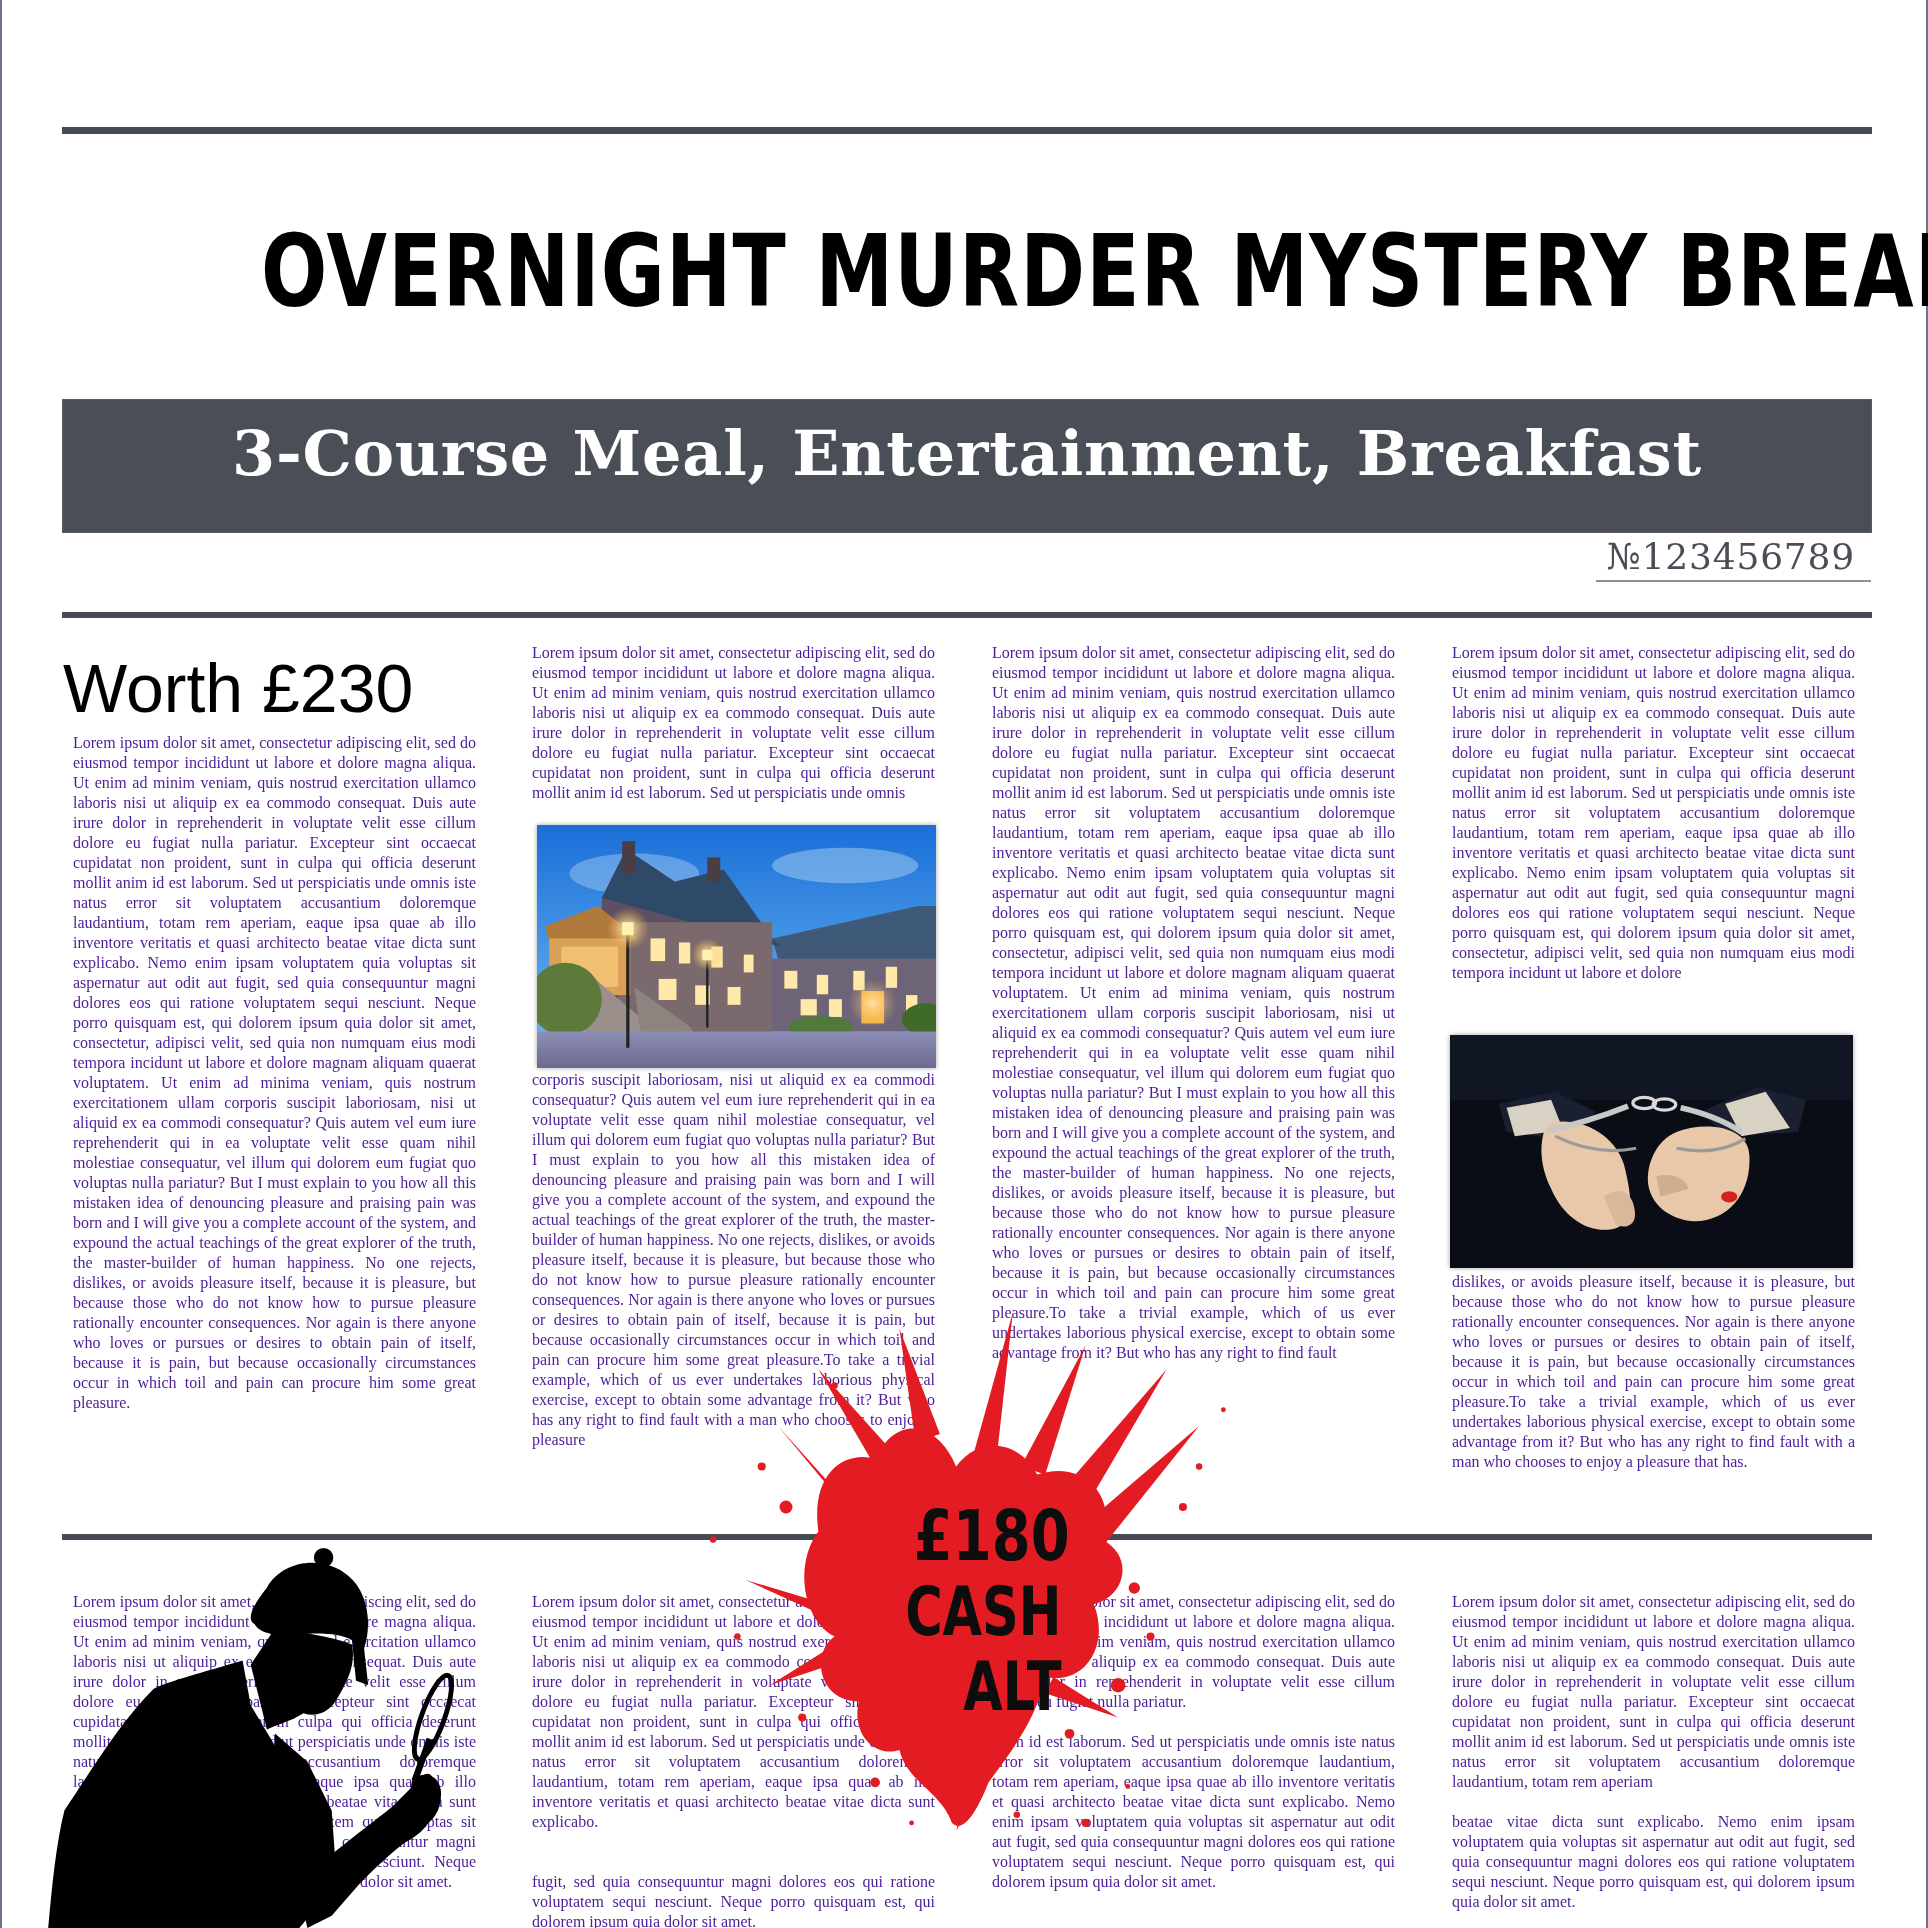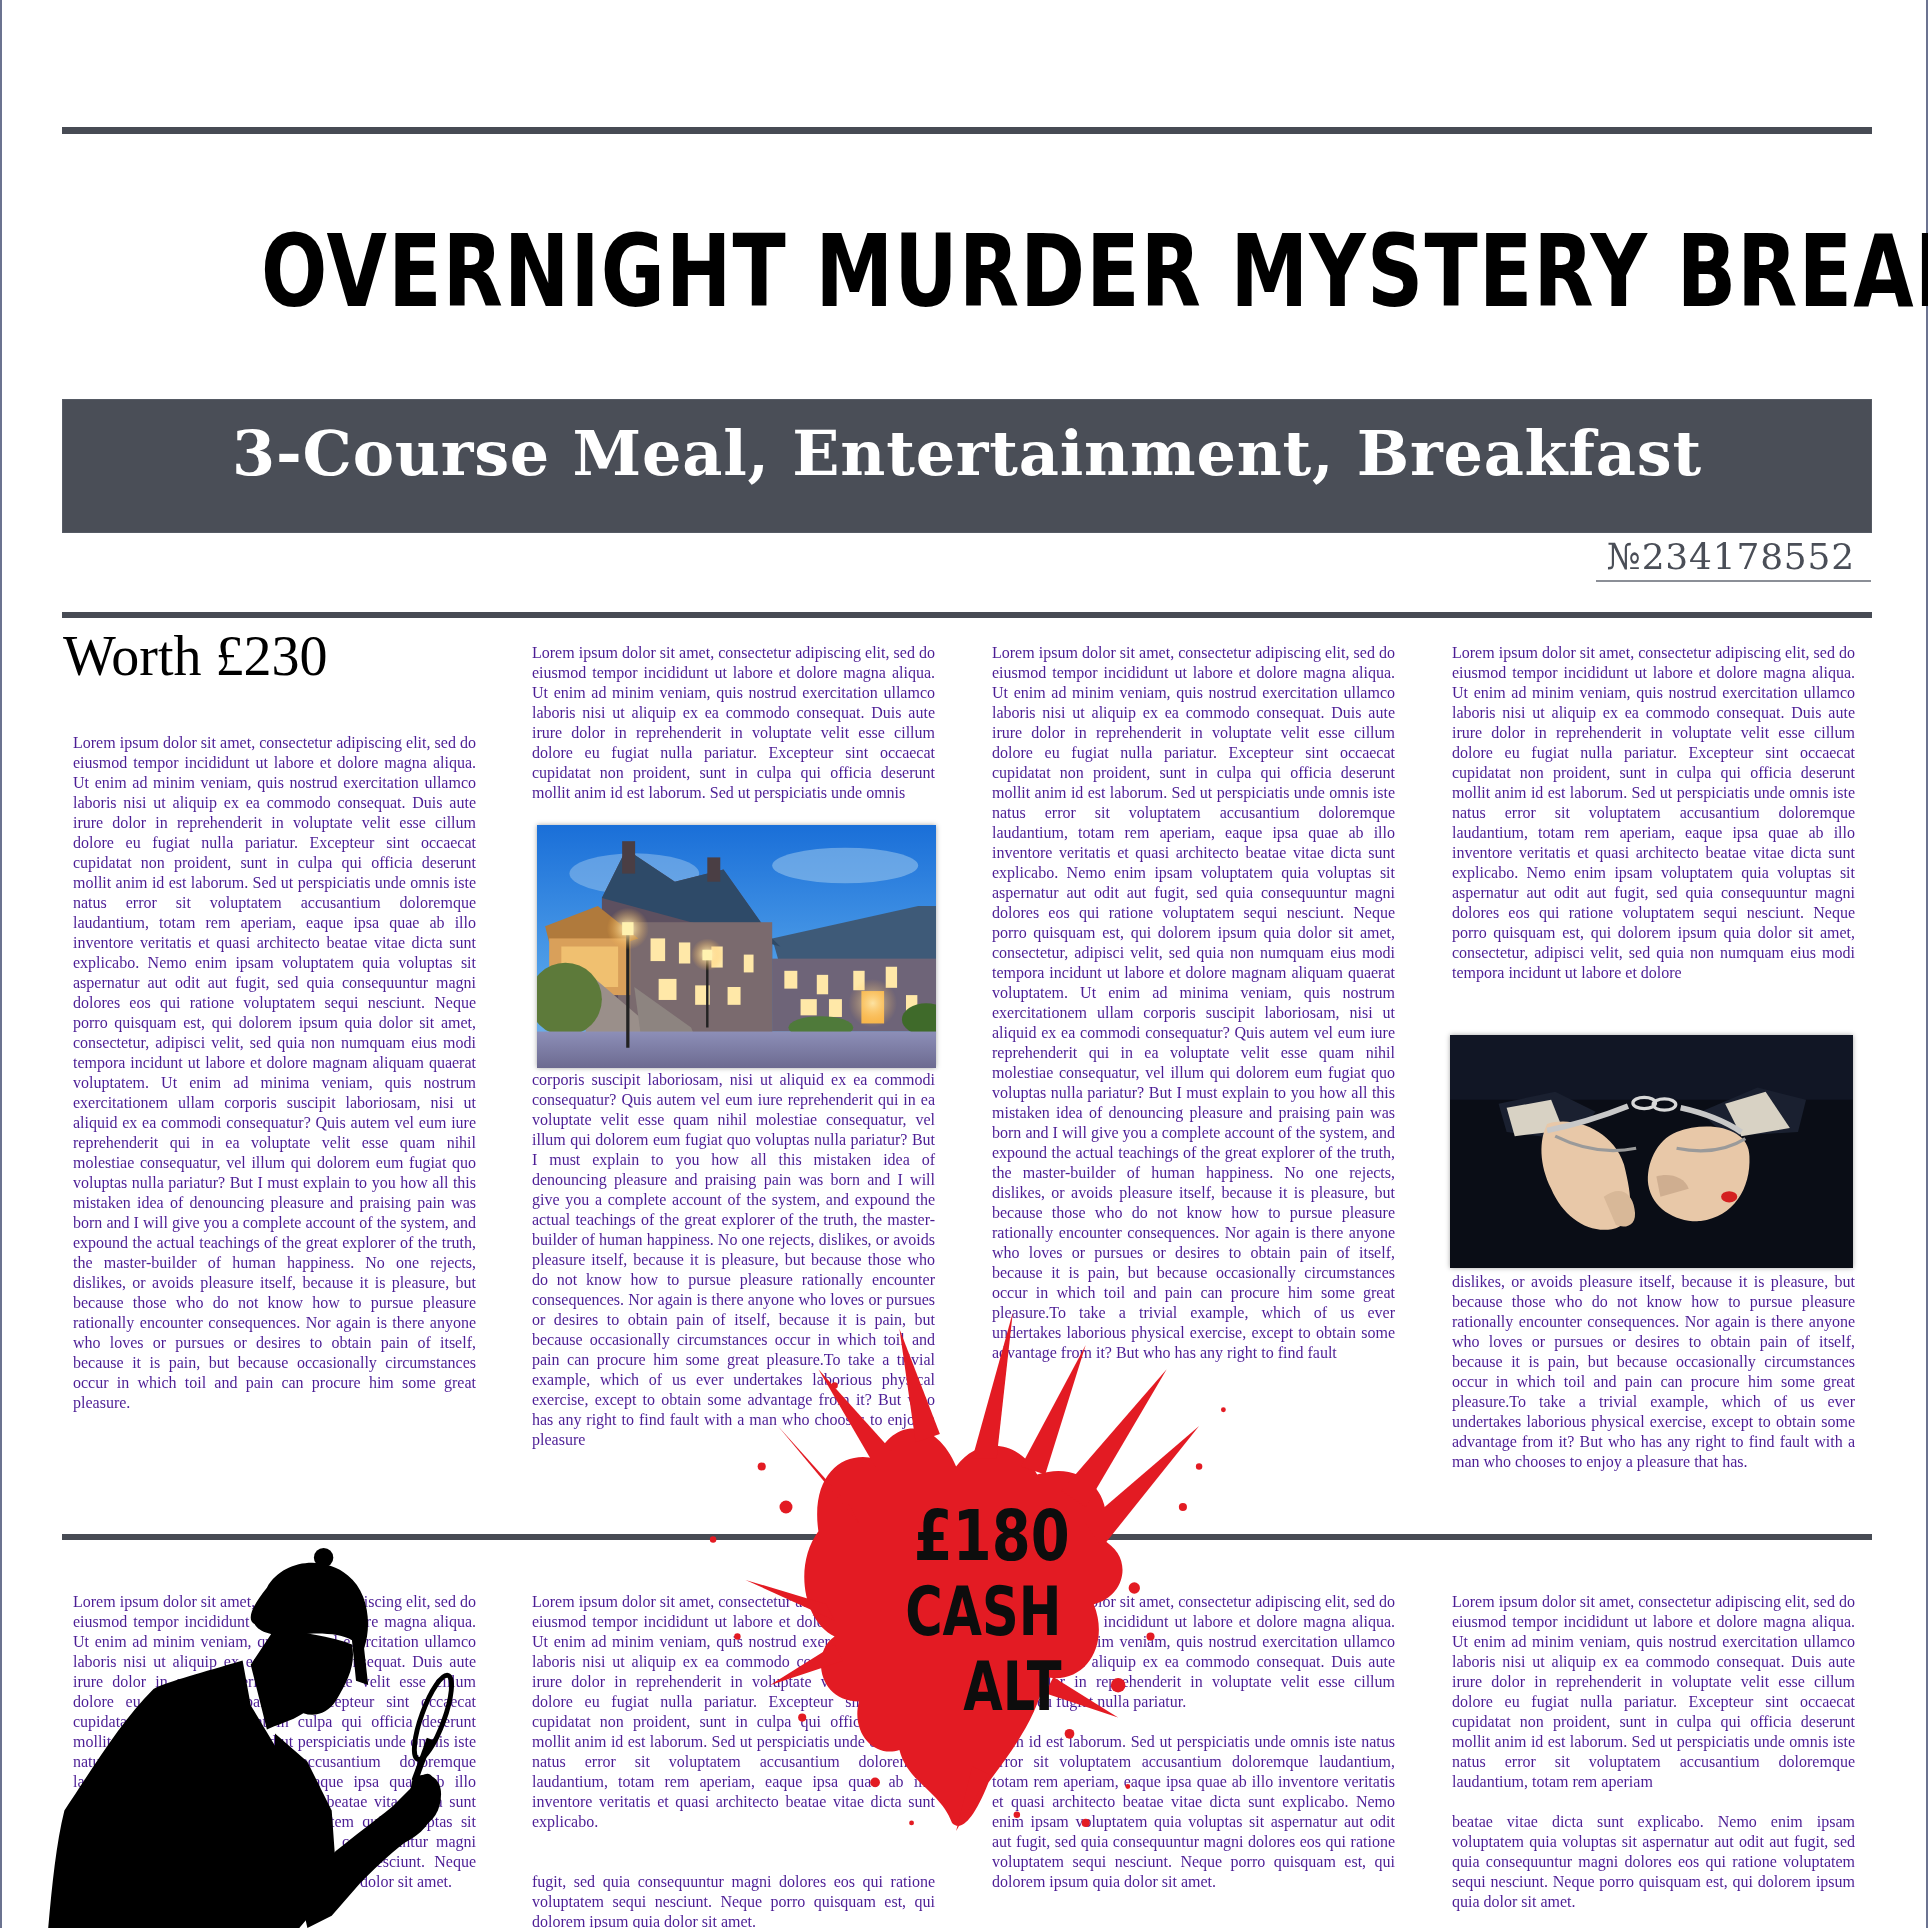--- a/index.html
+++ b/index.html
@@ -13,21 +13,21 @@
   .rule.r3 { top:1534px; height:5.7px; }
   .headline { position:absolute; left:62px; width:1810px; top:207px; text-align:center;
     font-family:"DejaVu Sans", sans-serif; font-weight:bold; font-size:100px; letter-spacing:1.6px;
     color:#000; transform:scaleX(0.78); transform-origin:center; white-space:nowrap; line-height:130px; }
   .band { position:absolute; left:62px; top:399px; width:1810px; height:134px; background:#4a4e57;
     box-shadow: inset 0 0 0 0.8px #5a5f69; }
   .band-text { position:absolute; left:0; right:0; top:18px; text-align:center; color:#fff;
     font-family:"DejaVu Serif", serif; font-weight:bold; font-size:62px; line-height:73px; letter-spacing:0.8px; }
   .serial { position:absolute; right:73px; top:536px; font-family:"DejaVu Serif", serif; font-size:36px; color:#4a4e57; letter-spacing:0.8px; }
   .serial-line { position:absolute; left:1596px; top:580px; width:275px; height:1.6px; background:#8b8f97; }
-  .worth { position:absolute; left:63px; top:616px; font-family:Liberation Serif, serif; font-size:56px; color:#000; line-height:81px; }
+  .worth { position:absolute; left:63px; top:648px; font-family:Liberation Sans, sans-serif; font-size:68px; color:#000; line-height:81px; }
   .col { position:absolute; width:403px; font-family:"Liberation Serif", serif; font-size:16px; line-height:20px;
     color:#4c1d95; text-align:justify; }
   .col p { margin:0; }
   .c1 { left:73px; }
   .c2 { left:532px; }
   .c3 { left:992px; }
   .c4 { left:1452px; }
   .photo { position:absolute; box-shadow:0 0 4.9px rgba(0,0,0,0.35); overflow:hidden; }
   .photo svg { display:block; width:100%; height:100%; }
   .hotel { left:537px; top:825px; width:399px; height:243px; }
@@ -47,21 +47,21 @@
   <div class="border-left"></div>
   <div class="border-right"></div>
 
   <div class="rule r1"></div>
   <div class="headline">OVERNIGHT MURDER MYSTERY BREAK</div>
 
   <div class="band">
     <div class="band-text">3-Course Meal, Entertainment, Breakfast</div>
   </div>
 
-  <div class="serial">№234178552</div>
+  <div class="serial">№123456789</div>
   <div class="serial-line"></div>
 
   <div class="rule r2"></div>
 
   <div class="worth">Worth £230</div>
   <div class="col c1" style="top:733px;">
     <p>Lorem ipsum dolor sit amet, consectetur adipiscing elit, sed do eiusmod tempor incididunt ut labore et dolore magna aliqua. Ut enim ad minim veniam, quis nostrud exercitation ullamco laboris nisi ut aliquip ex ea commodo consequat. Duis aute irure dolor in reprehenderit in voluptate velit esse cillum dolore eu fugiat nulla pariatur. Excepteur sint occaecat cupidatat non proident, sunt in culpa qui officia deserunt mollit anim id est laborum. Sed ut perspiciatis unde omnis iste natus error sit voluptatem accusantium doloremque laudantium, totam rem aperiam, eaque ipsa quae ab illo inventore veritatis et quasi architecto beatae vitae dicta sunt explicabo. Nemo enim ipsam voluptatem quia voluptas sit aspernatur aut odit aut fugit, sed quia consequuntur magni dolores eos qui ratione voluptatem sequi nesciunt. Neque porro quisquam est, qui dolorem ipsum quia dolor sit amet, consectetur, adipisci velit, sed quia non numquam eius modi tempora incidunt ut labore et dolore magnam aliquam quaerat voluptatem. Ut enim ad minima veniam, quis nostrum exercitationem ullam corporis suscipit laboriosam, nisi ut aliquid ex ea commodi consequatur? Quis autem vel eum iure reprehenderit qui in ea voluptate velit esse quam nihil molestiae consequatur, vel illum qui dolorem eum fugiat quo voluptas nulla pariatur? But I must explain to you how all this mistaken idea of denouncing pleasure and praising pain was born and I will give you a complete account of the system, and expound the actual teachings of the great explorer of the truth, the master-builder of human happiness. No one rejects, dislikes, or avoids pleasure itself, because it is pleasure, but because those who do not know how to pursue pleasure rationally encounter consequences. Nor again is there anyone who loves or pursues or desires to obtain pain of itself, because it is pain, but because occasionally circumstances occur in which toil and pain can procure him some great pleasure.</p>
   </div>
 
   <div class="col c2" style="top:643px;">

